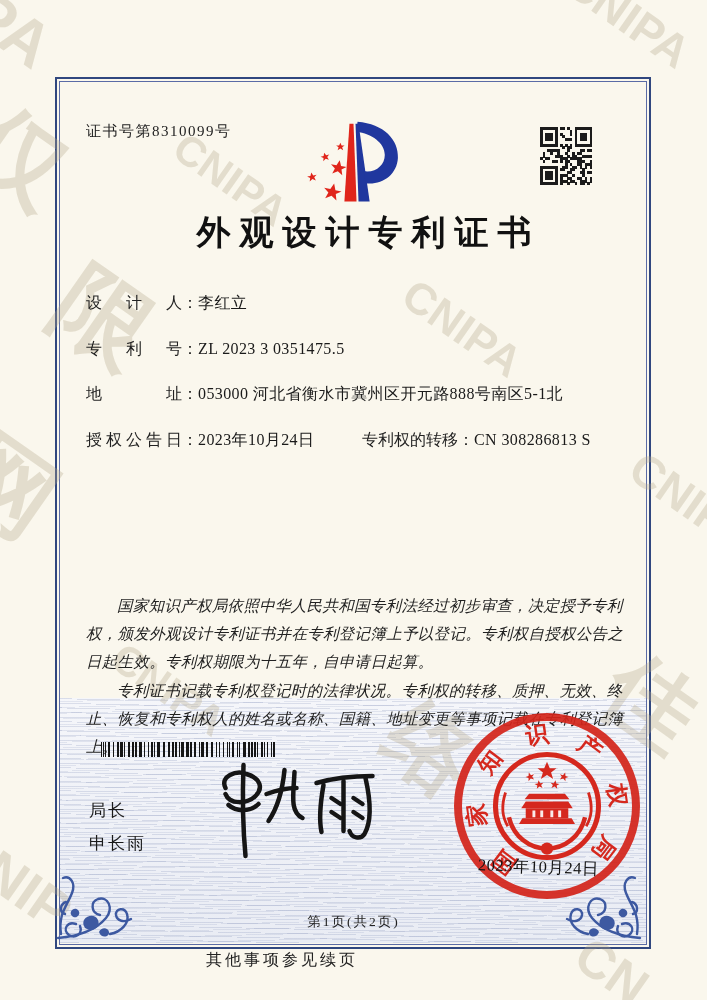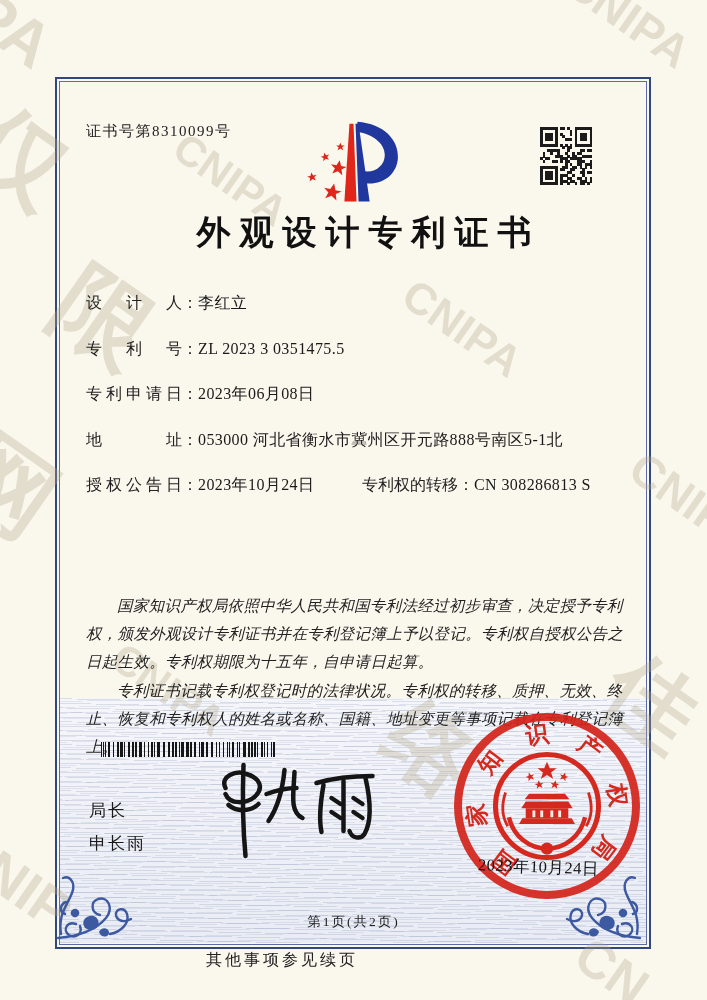--- a/index.html
+++ b/index.html
@@ -370,23 +370,20 @@
     <div class="title">外观设计专利证书</div>
 
     <div class="fields">
       <div class="frow">
         <span class="flabel">设计人</span><span class="fcolon">：</span><span class="fvalue">李红立</span>
       </div>
       <div class="frow">
         <span class="flabel">专利号</span><span class="fcolon">：</span><span class="fvalue">ZL 2023 3 0351475.5</span>
       </div>
       <div class="frow">
-        <span class="flabel">专利申请日</span><span class="fcolon">：</span><span class="fvalue">2023年06月08日</span>
-      </div>
-      <div class="frow">
         <span class="flabel">地址</span><span class="fcolon">：</span><span class="fvalue">053000 河北省衡水市冀州区开元路888号南区5-1北</span>
       </div>
       <div class="frow">
         <span class="flabel">授权公告日</span><span class="fcolon">：</span><span class="fvalue">2023年10月24日</span>
         <span class="fpair2">
           <span class="flabel">专利权的转移</span><span class="fcolon">：</span><span class="fvalue">CN 308286813 S</span>
         </span>
       </div>
     </div>
 

